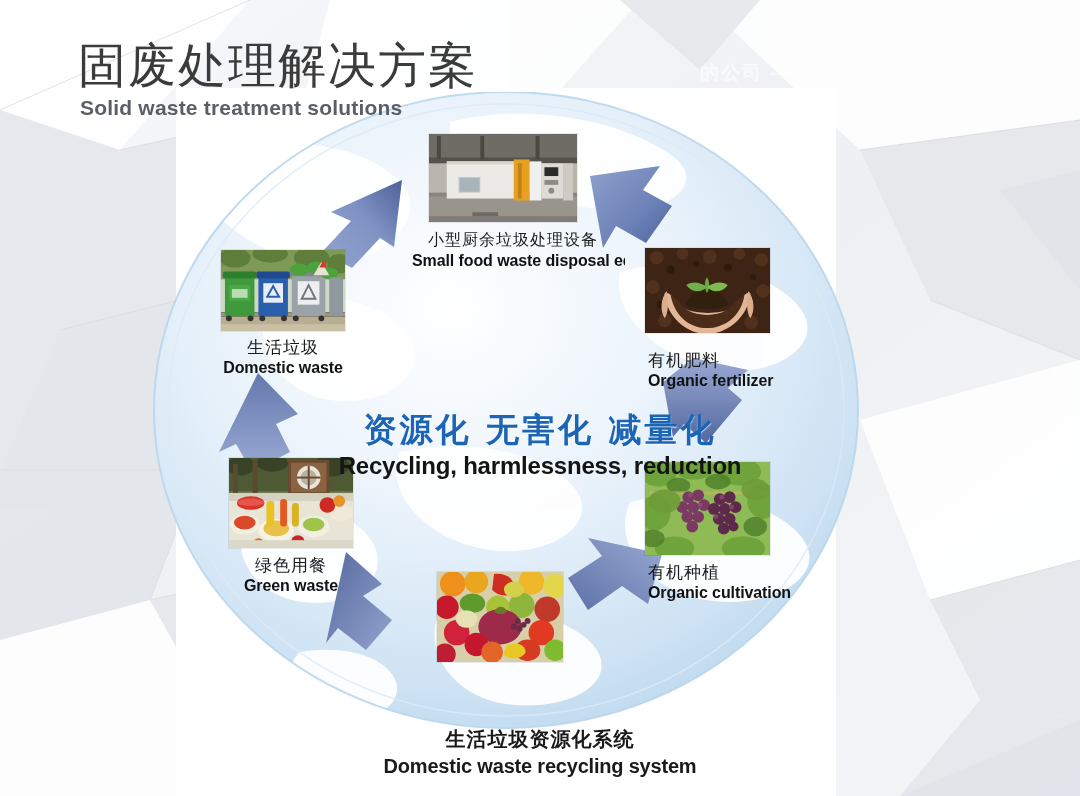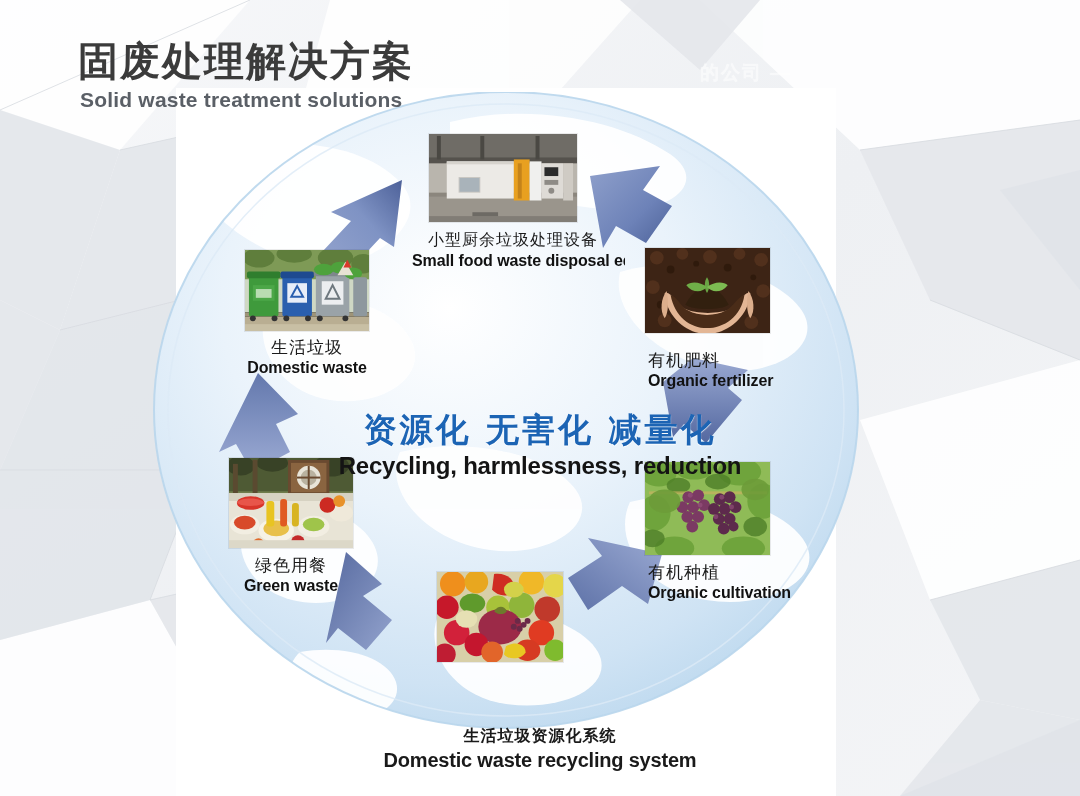--- a/index.html
+++ b/index.html
@@ -22,21 +22,21 @@
     font-size:19px;font-weight:700;letter-spacing:2px;
     color:#ffffff;opacity:.55;
     white-space:nowrap;
     text-shadow:0 0 1px rgba(255,255,255,.9);
     pointer-events:none;
   }
 
   
   .title-block{position:absolute;z-index:5;left:78px;top:40px;}
   .title-cn{
-    font-size:40px;font-weight:700;color:#3b3b3b;
+    font-size:48px;font-weight:400;color:#3b3b3b;
     letter-spacing:2px;line-height:1.05;margin:0;
     font-family:"DejaVu Sans","Liberation Sans",sans-serif;
   }
   .title-en{
     font-size:21px;font-weight:700;color:#5a5f66;
     letter-spacing:.2px;margin:6px 0 0 2px;line-height:1.1;
   }
 
   
   .panel{
@@ -93,21 +93,21 @@
   #node-cultivation .caption{margin-top:6px;text-align:left;padding-left:4px;}
 
   #node-fruits{left:436px;top:571px;width:128px;}
   #node-fruits .photo{width:128px;height:92px;}
   #node-fruits .caption{margin-top:6px;}
 
   #node-dining{left:228px;top:457px;width:126px;}
   #node-dining .photo{width:126px;height:92px;}
   #node-dining .caption{margin-top:6px;}
 
-  #node-waste{left:244px;top:249px;width:126px;}
+  #node-waste{left:220px;top:249px;width:126px;}
   #node-waste .photo{width:126px;height:83px;}
   #node-waste .caption{margin-top:5px;}
 
   
   .arrows{position:absolute;z-index:5;inset:0;pointer-events:none;}
 
   
   .slogan{position:absolute;z-index:7;left:0;top:404px;width:1080px;text-align:center;margin-top:8px;}
   .slogan-cn{
     font-size:33px;font-weight:700;color:#1c64b4;
@@ -116,21 +116,21 @@
     text-shadow:0 1px 1px rgba(255,255,255,.9);
   }
   .slogan-en{
     font-size:24px;font-weight:700;color:#141414;
     margin-top:4px;letter-spacing:-.2px;
   }
 
   
   .footer{position:absolute;z-index:7;left:0;top:726px;width:1080px;text-align:center;}
   .footer-cn{
-    font-size:16px;font-weight:700;color:#1a1a1a;letter-spacing:1px;
+    font-size:20px;font-weight:700;color:#1a1a1a;letter-spacing:1px;
     font-family:"DejaVu Sans","Liberation Sans",sans-serif;
   }
   .footer-en{
     font-size:20px;font-weight:700;color:#1a1a1a;margin-top:2px;letter-spacing:-.2px;
   }
 </style>
 </head>
 <body>
 
 <div id="bg">

